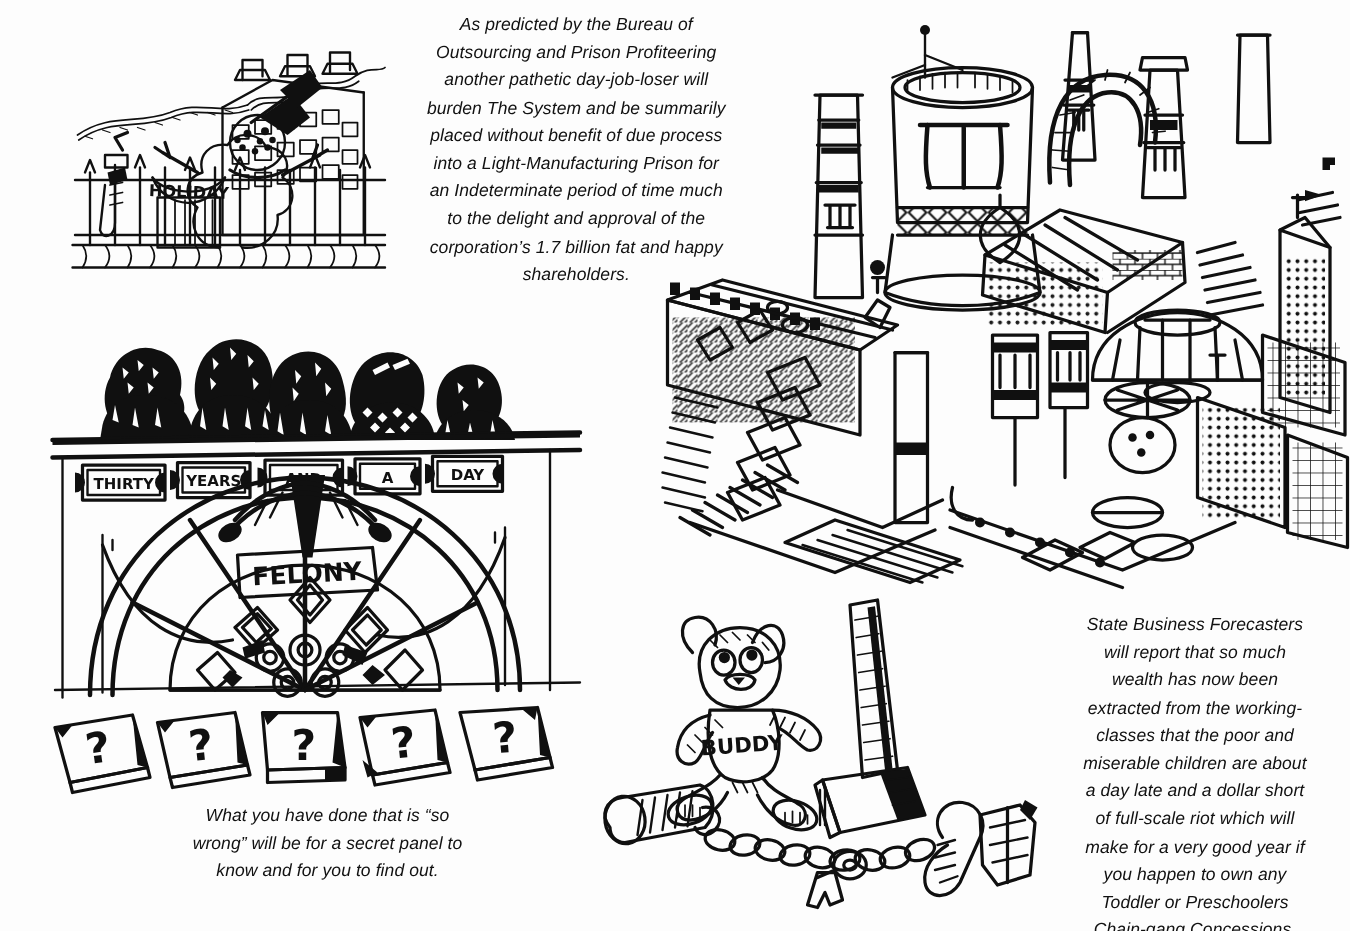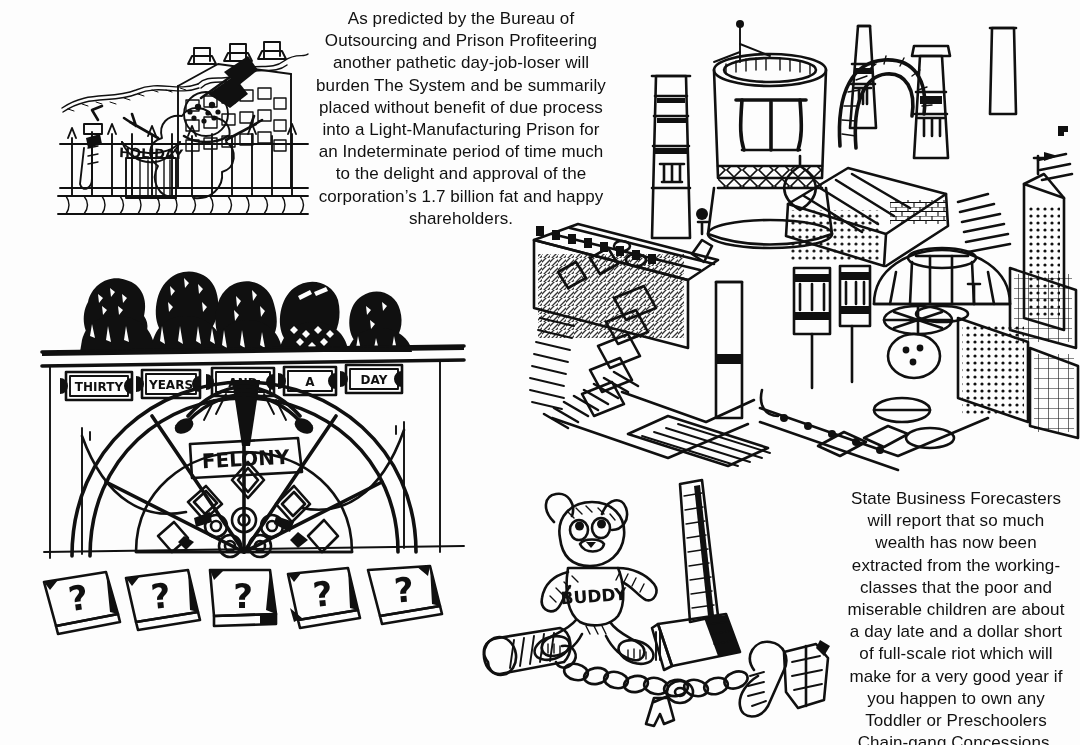--- a/index.html
+++ b/index.html
@@ -11,25 +11,26 @@
     color:#0a0a0a;
     overflow:hidden;
     position:relative;
   }
   .page{position:relative;width:1080px;height:745px;}
 
   
   .caption{
     position:absolute;
     text-align:center;
-    font-size:17px;
+    font-size:14px;
     line-height:22.2px;
     color:#111;
     letter-spacing:.005em;
     white-space:pre-line;
+    font-style:italic;
   }
   #cap-top     {left:305px; top:8px;  width:312px;}
   #cap-right   {left:832px; top:488px;width:248px;}
   #cap-bottom  {left:112px; top:641px;width:300px;}
 
   
   .art{position:absolute;}
   .art svg{display:block;overflow:visible;}
 
   #art-holiday  {left:58px;  top:28px;  width:252px; height:190px;}
@@ -69,20 +70,23 @@
 extracted from the working-
 classes that the poor and
 miserable children are about
 a day late and a dollar short
 of full-scale riot which will
 make for a very good year if
 you happen to own any
 Toddler or Preschoolers
 Chain-gang Concessions.</div>
 
+  <div class="caption" id="cap-bottom">What you have done that is “so
+wrong” will be for a secret panel to
+know and for you to find out.</div>
 
   <div class="art" id="art-holiday">
     <svg viewBox="0 0 252 190" width="252" height="190">
       <g>
 
         <path class="ink w1" d="M4 80 C30 62 52 72 78 62 C102 52 118 64 140 56"></path>
         <path class="ink w1" d="M5 84 C31 66 53 76 79 66 C103 56 119 68 141 60"></path>
         <path class="ink thin" d="M10 81 l6 2 M24 76 l6 2 M38 74 l6 2 M52 74 l6 2 M66 70 l6 2 M80 66 l6 2 M94 62 l6 2 M108 62 l6 2 M122 60 l6 2"></path>
         <path class="ink w1" d="M140 56 C152 44 168 56 182 44 C196 33 212 44 226 33 C238 24 246 30 250 26"></path>
         <path class="ink w1" d="M143 60 C155 48 171 60 185 48 C199 37 215 48 229 37"></path>

